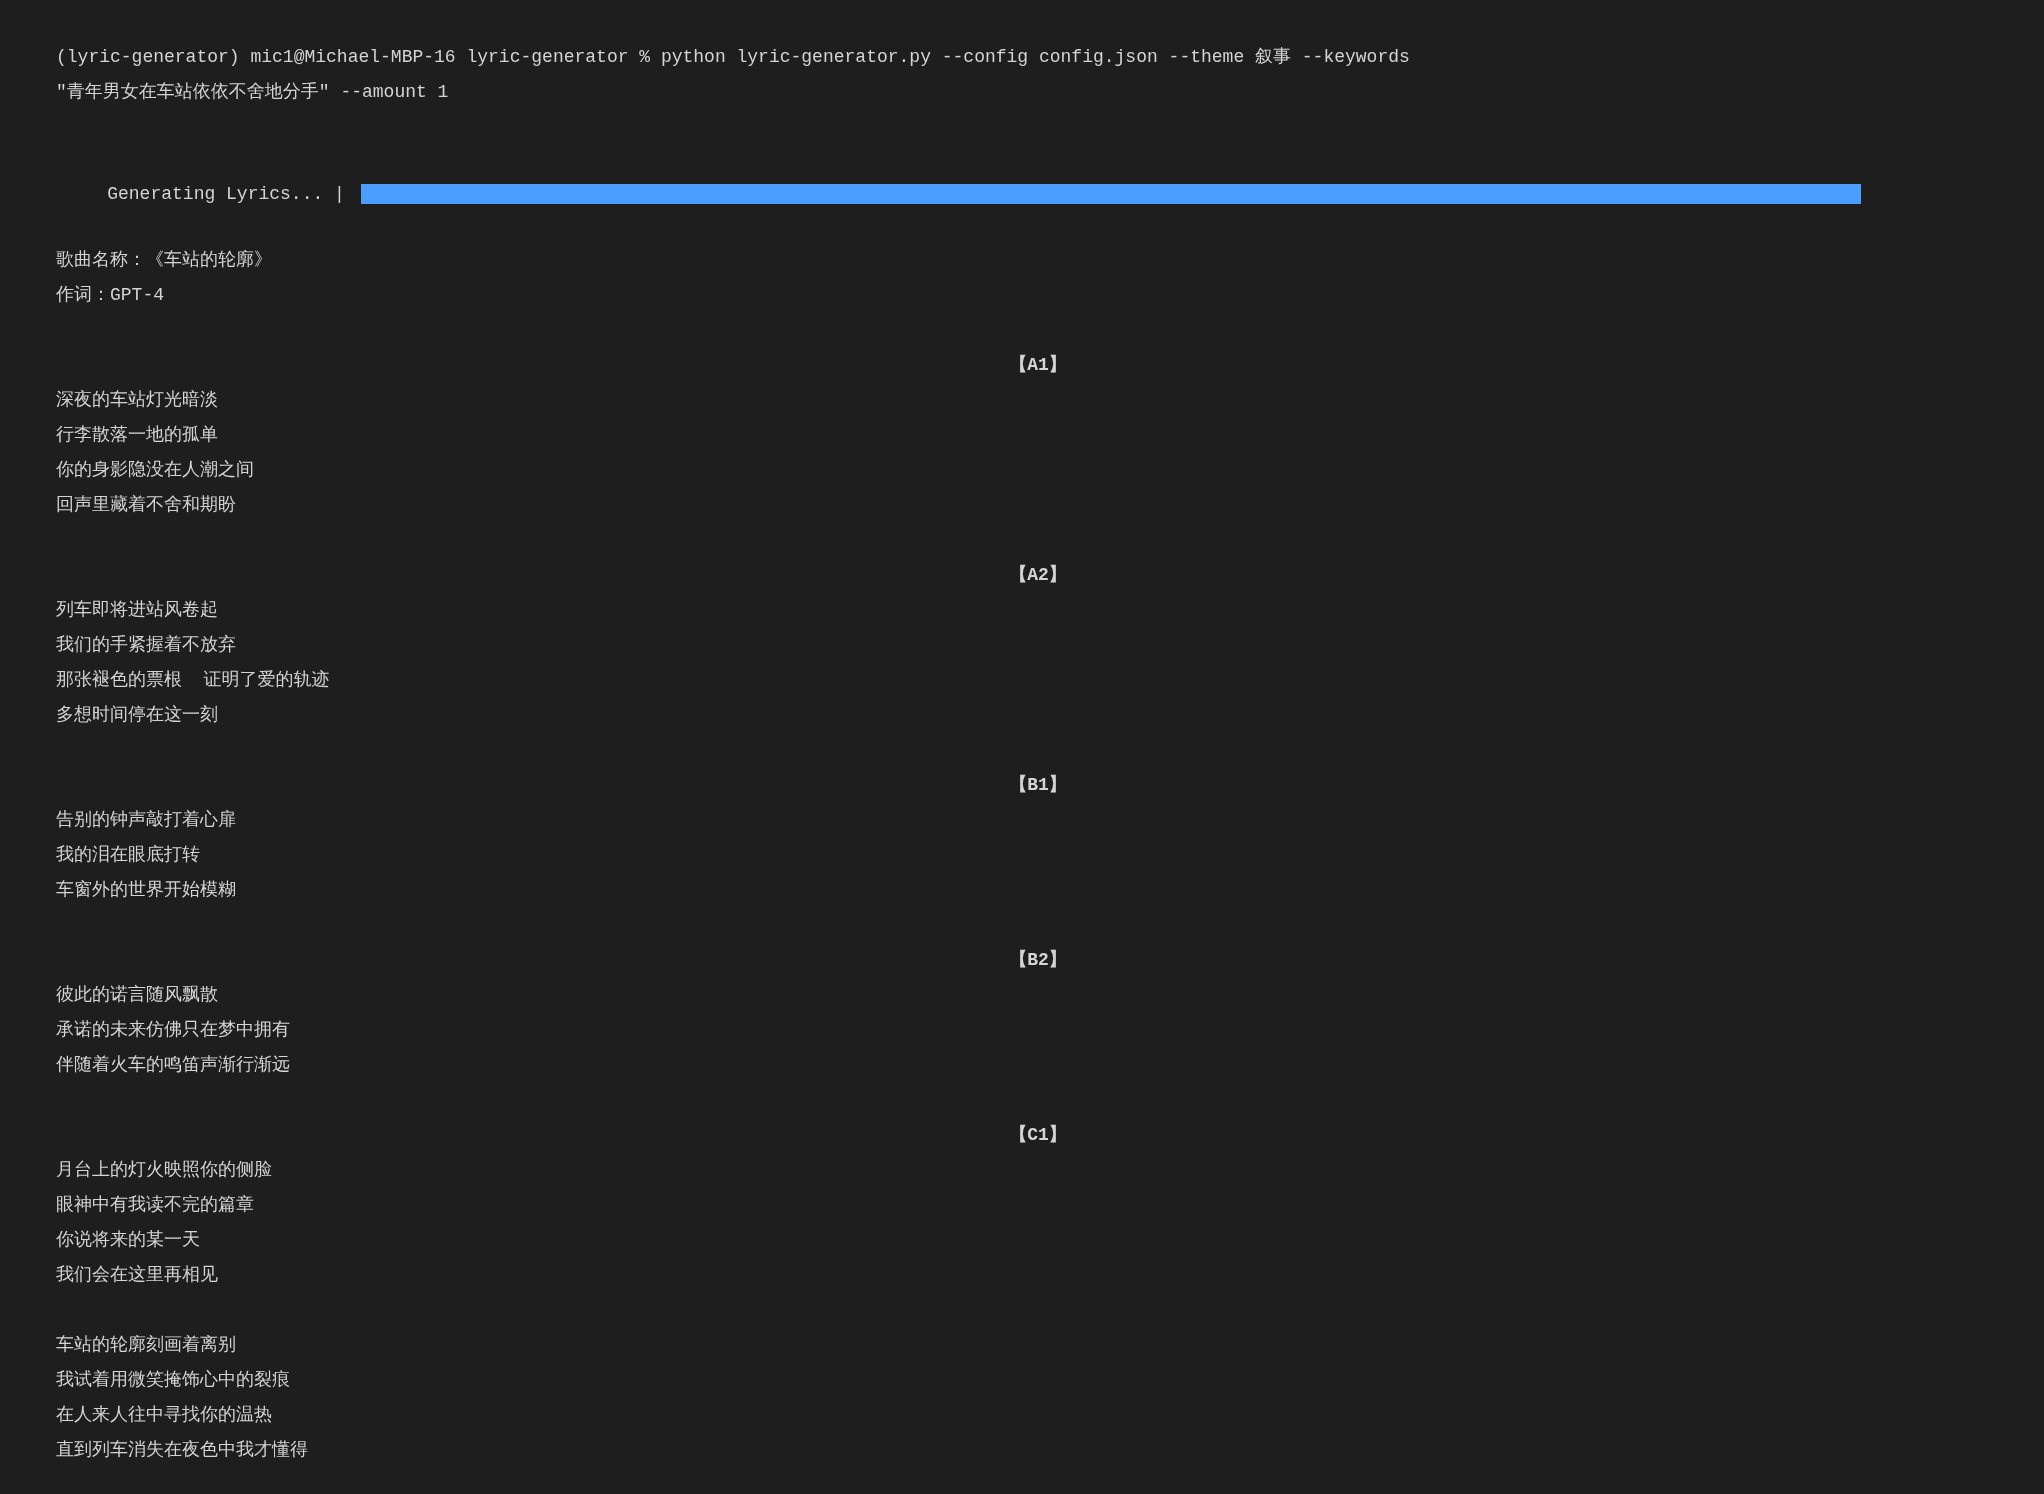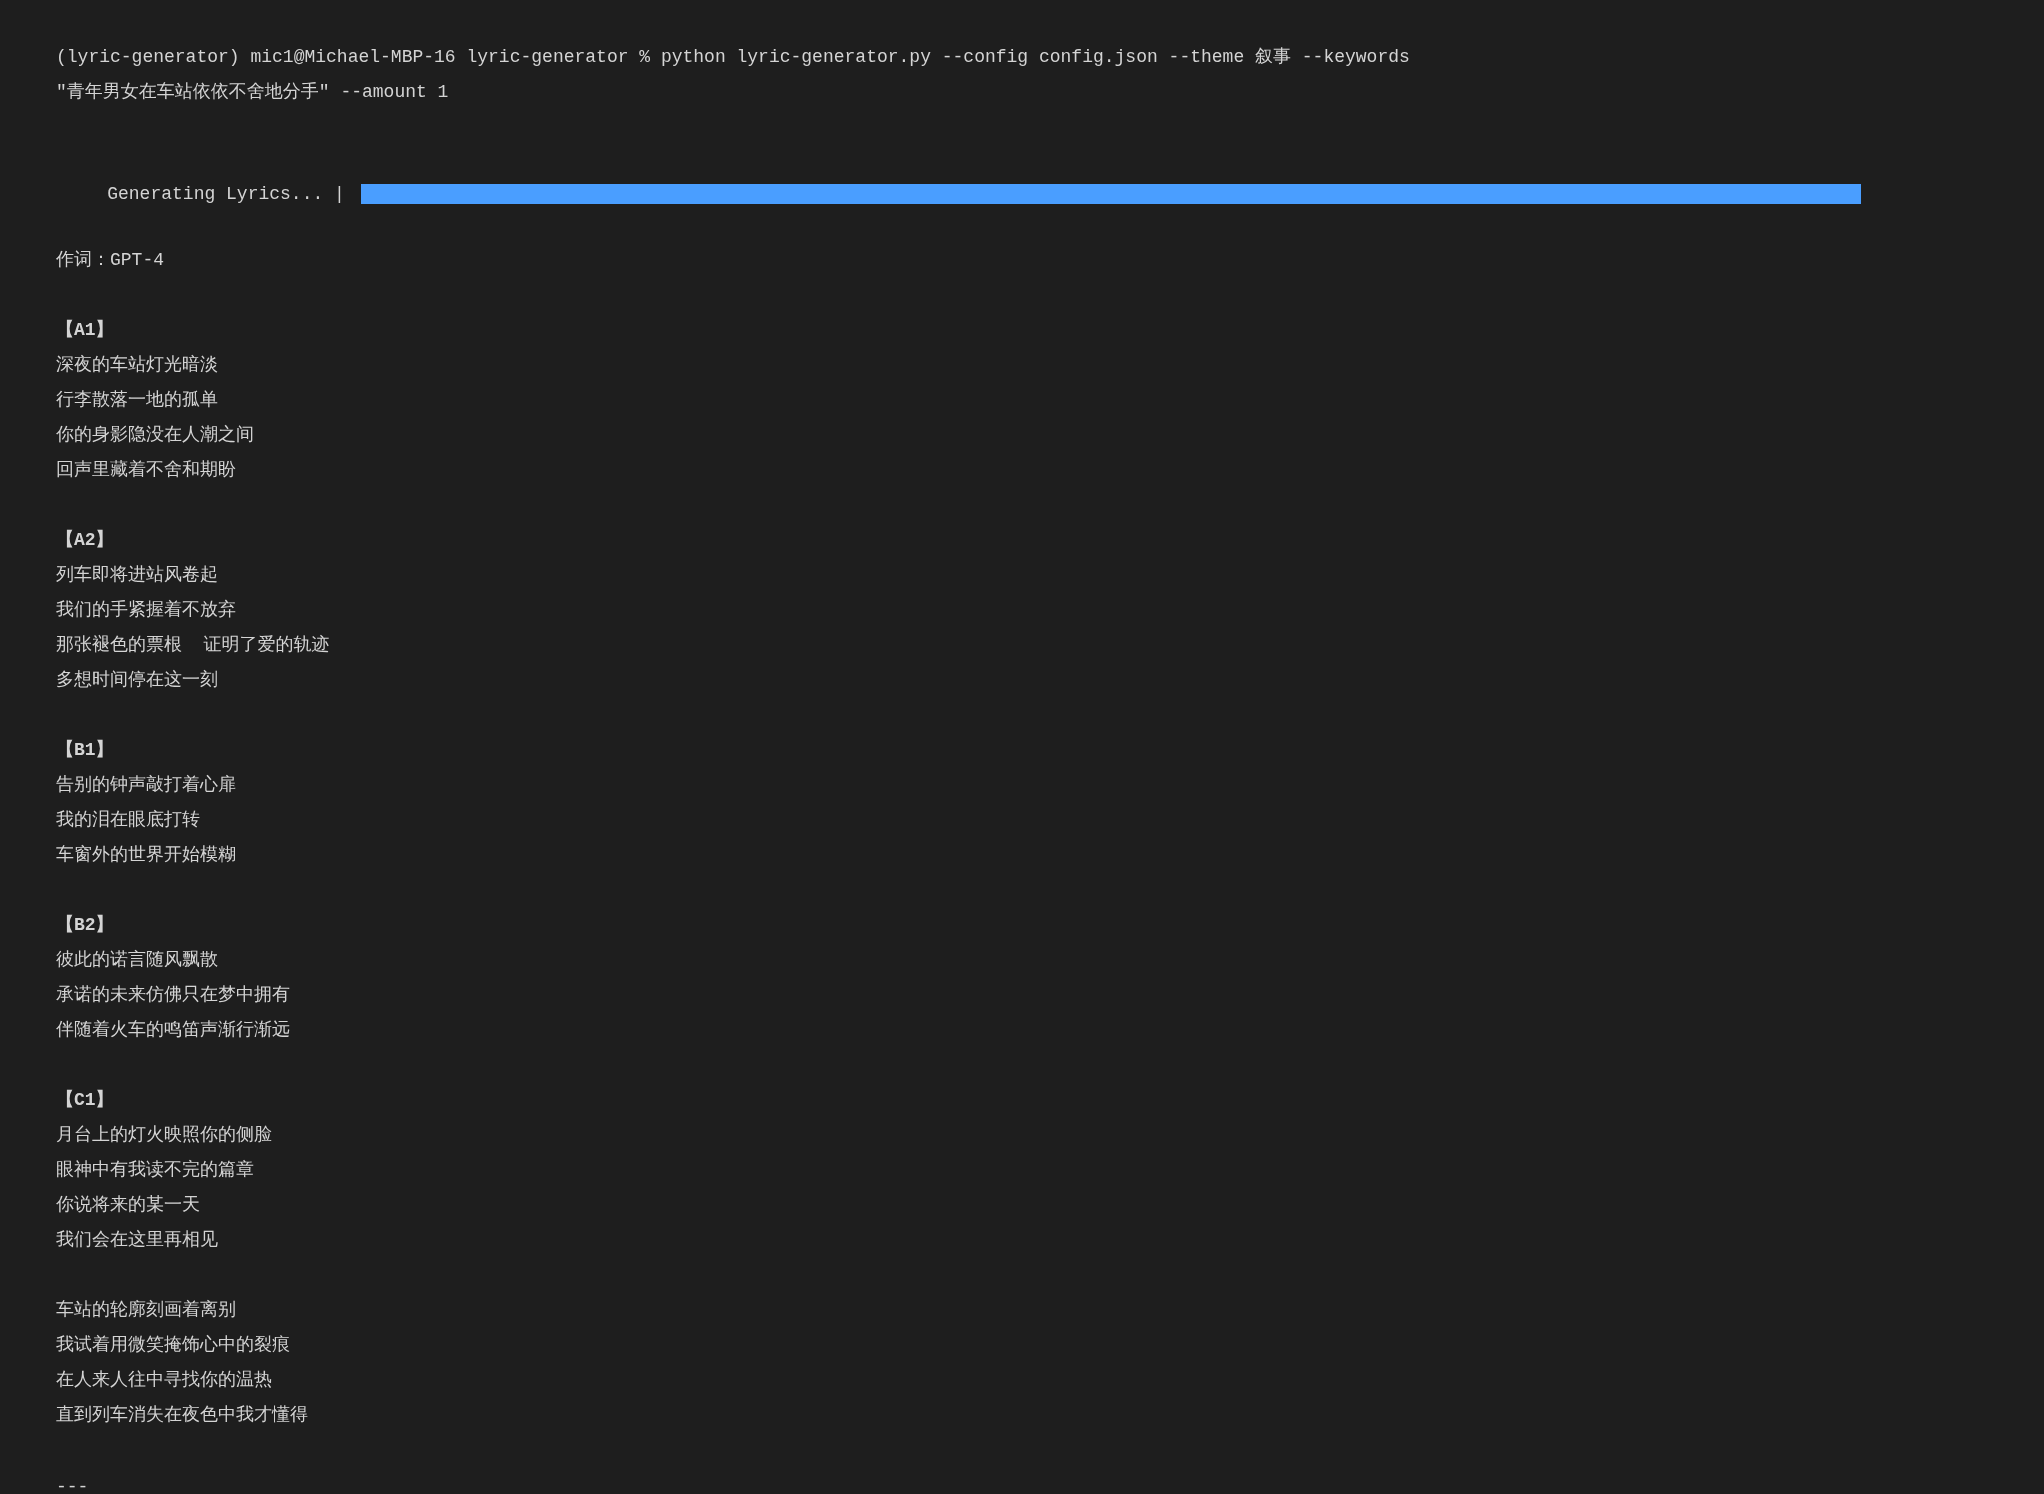--- a/index.html
+++ b/index.html
@@ -19,20 +19,21 @@
       width: 2044px;
     }
 
     .terminal-line {
       white-space: pre-wrap;
       word-break: break-all;
     }
 
     .section-label {
       font-weight: bold;
+      text-align: center;
     }
 
     .separator {
       margin-top: 10px;
     }
 
     .line {
       min-height: 27px;
     }
 
@@ -46,20 +47,21 @@
 <div>
 
   <div class="line terminal-line">(lyric-generator) mic1@Michael-MBP-16 lyric-generator % python lyric-generator.py --config config.json --theme 叙事 --keywords</div>
   <div class="line terminal-line">"青年男女在车站依依不舍地分手" --amount 1</div>
   <div class="blank-line"></div>
 
   <div class="line terminal-line">
     <span>Generating Lyrics... |</span><span style="display:inline-block; background-color:#4a9eff; height:20px; width:1500px; vertical-align:middle;"></span>
   </div>
 
+  <div class="line terminal-line">歌曲名称：《车站的轮廓》</div>
   <div class="line terminal-line">作词：GPT-4</div>
 
   <div class="blank-line"></div>
 
   <div class="line terminal-line section-label">【A1】</div>
   <div class="line terminal-line">深夜的车站灯光暗淡</div>
   <div class="line terminal-line">行李散落一地的孤单</div>
   <div class="line terminal-line">你的身影隐没在人潮之间</div>
   <div class="line terminal-line">回声里藏着不舍和期盼</div>
 

